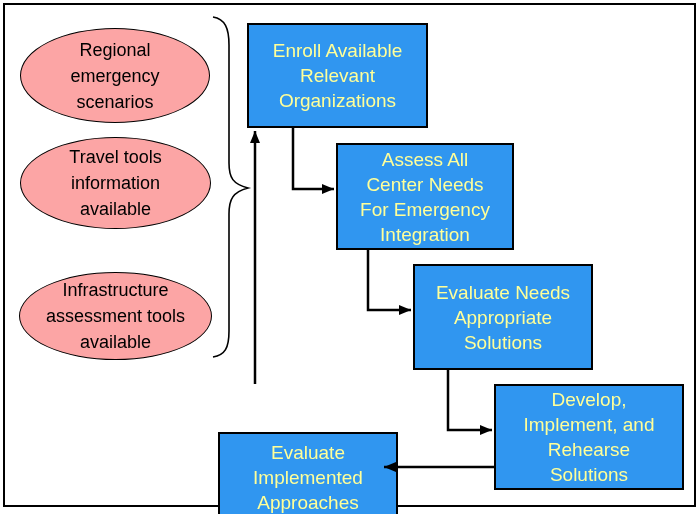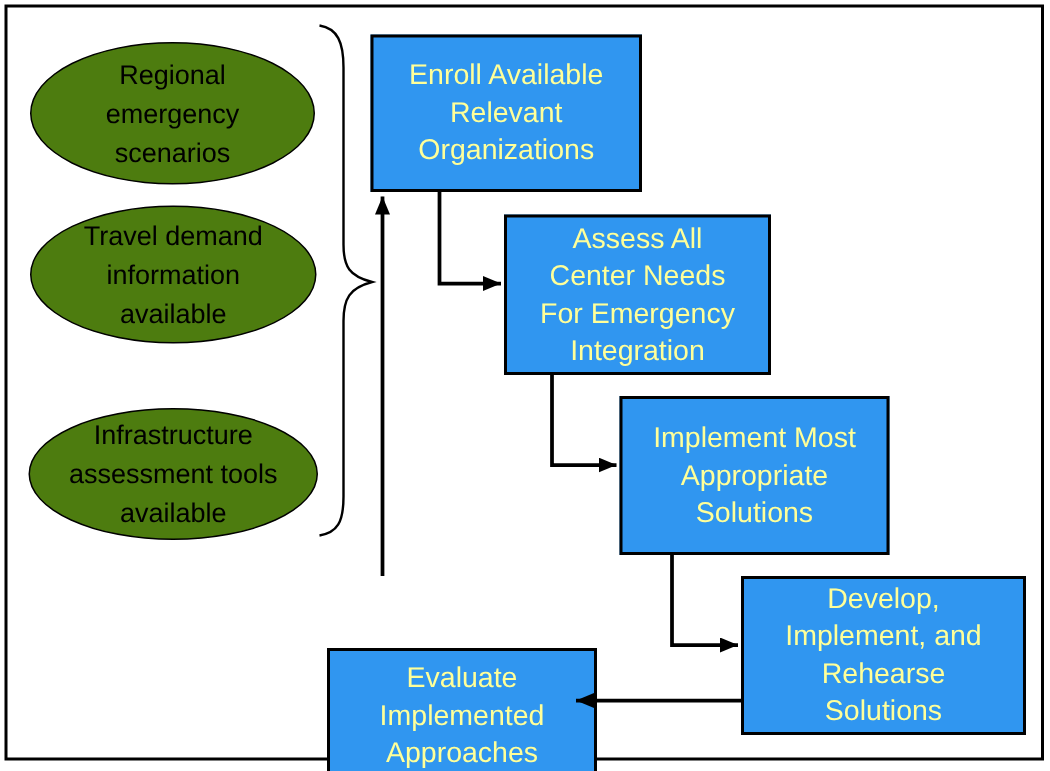--- a/index.html
+++ b/index.html
@@ -32,21 +32,21 @@
     white-space: pre-line;
   }
   .process-box {
     background: #3096F0;
     border: 2px solid #000000;
     color: #FFFF99;
     font-size: 19px;
     line-height: 25px;
   }
   .input-ellipse {
-    background: #4d7c0f;
+    background: #fca5a5;
     border: 1.5px solid #000000;
     border-radius: 50%;
     color: #000000;
     font-size: 18px;
     line-height: 26px;
   }
   .connector-layer {
     position: absolute;
     left: 0; top: 0;
     width: 700px;
@@ -58,38 +58,38 @@
 <body>
 
 <div class="canvas">
 
   <div class="frame"></div>
 
   <div class="shape input-ellipse" style="left:20px; top:28px; width:190px; height:95px;">Regional
 emergency
 scenarios</div>
 
-  <div class="shape input-ellipse" style="left:20px; top:137px; width:191px; height:92px;">Travel demand
+  <div class="shape input-ellipse" style="left:20px; top:137px; width:191px; height:92px;">Travel tools
 information
 available</div>
 
   <div class="shape input-ellipse" style="left:19px; top:246px; width:193px; height:88px;margin-top:26px;">Infrastructure
 assessment tools
 available</div>
 
   <div class="shape process-box" style="left:336px; top:143px; width:178px; height:107px;">Assess All
 Center Needs
 For Emergency
 Integration</div>
 
   <div class="shape process-box" style="left:247px; top:23px; width:181px; height:105px;">Enroll Available
 Relevant
 Organizations</div>
 
-  <div class="shape process-box" style="left:413px; top:264px; width:180px; height:106px;">Implement Most
+  <div class="shape process-box" style="left:413px; top:264px; width:180px; height:106px;">Evaluate Needs
 Appropriate
 Solutions</div>
 
   <div class="shape process-box" style="left:494px; top:384px; width:190px; height:106px;">Develop,
 Implement, and
 Rehearse
 Solutions</div>
 
   <div class="shape process-box" style="left:218px; top:384px; width:180px; height:90px;margin-top:48px;">Evaluate
 Implemented

